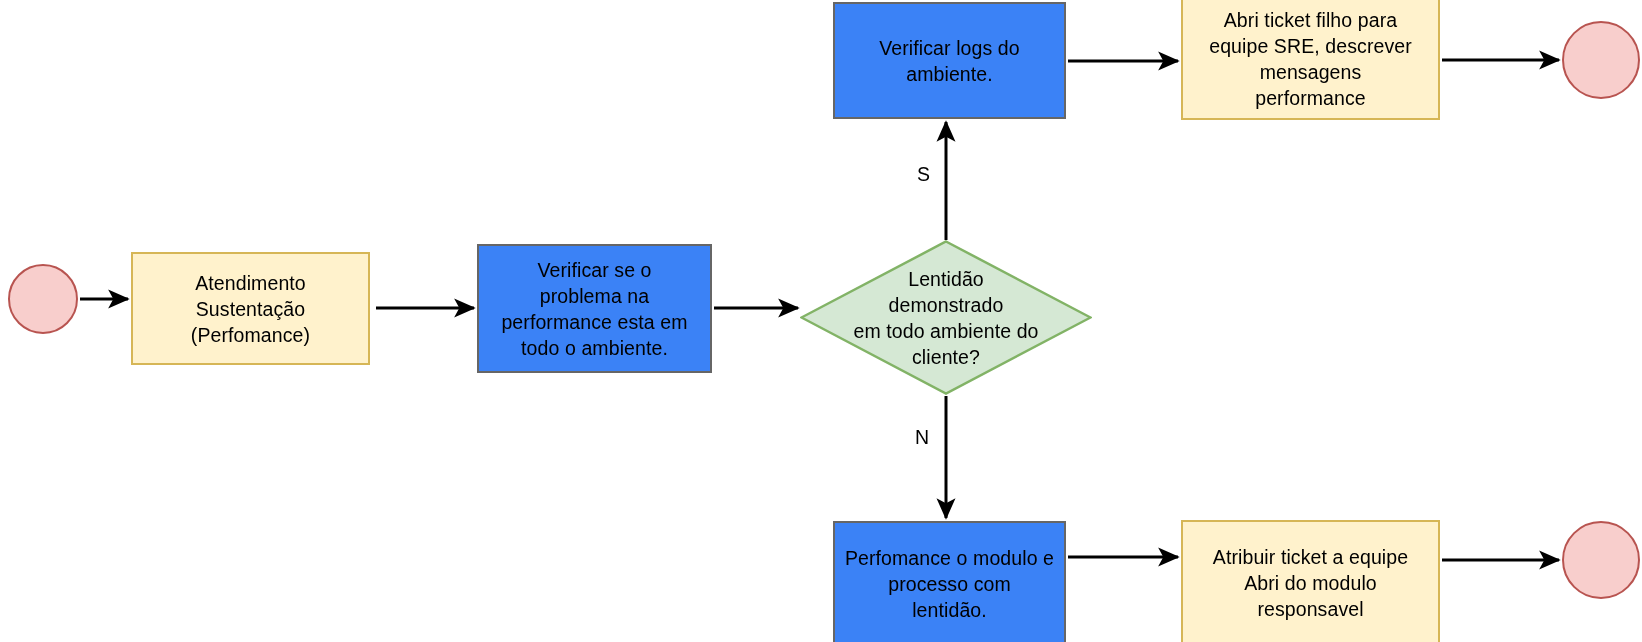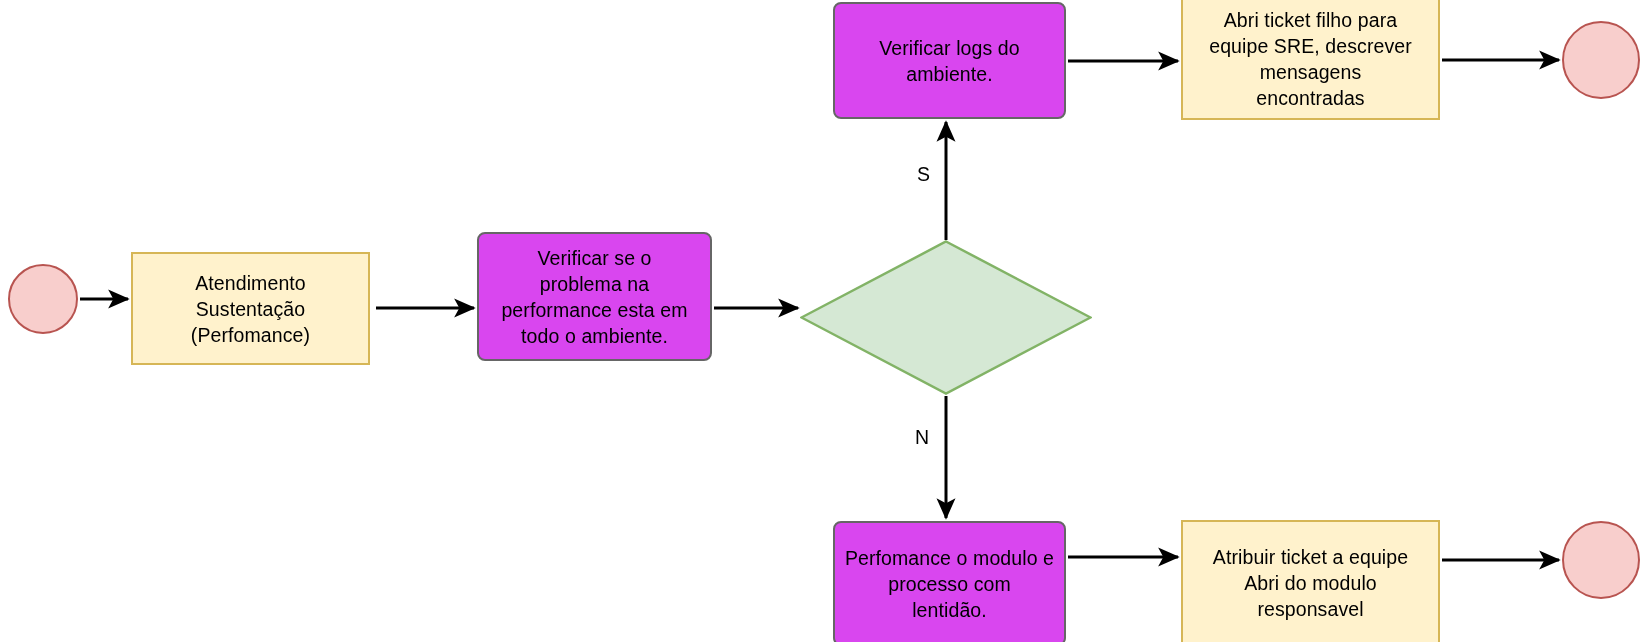--- a/index.html
+++ b/index.html
@@ -45,23 +45,23 @@
   .node.terminator {
     border-radius: 50%;
     background: #f8cecc;
     border: 2px solid #b85450;
   }
   .node.process-yellow {
     background: #fff2cc;
     border: 2px solid #d6b656;
   }
   .node.process-gray {
-    background: #d946ef;
+    background: #3b82f6;
     border: 2px solid #666666;
-    border-radius: 8px;
+    border-radius: 0;
   }
   .node.decision {
     background: transparent;
     border: none;
   }
   .decision .diamond-shape {
     position: absolute;
     left: 0;
     top: 0;
     width: 100%;
@@ -114,43 +114,47 @@
   <div class="node terminator" style="left:8px; top:264px; width:70px; height:70px;">
     <span class="label"></span>
   </div>
 
   <div class="node process-yellow" style="left:131px; top:252px; width:239px; height:113px;">
     <span class="label">Atendimento
 Sustentação
 (Perfomance)</span>
   </div>
 
-  <div class="node process-gray" style="left:477px; top:232px; width:235px; height:129px;">
+  <div class="node process-gray" style="left:477px; top:244px; width:235px; height:129px;">
     <span class="label">Verificar se o
 problema na
 performance esta em
 todo o ambiente.</span>
   </div>
 
   <div class="node decision" style="left:800px; top:240px; width:292px; height:155px;">
     <svg class="diamond-shape" viewBox="0 0 292 155" preserveAspectRatio="none" xmlns="http://www.w3.org/2000/svg">
       <polygon points="146,1.5 290.5,77.5 146,153.5 1.5,77.5" fill="#d5e8d4" stroke="#82b366" stroke-width="2.5"></polygon>
     </svg>
+    <span class="label">Lentidão
+demonstrado
+em todo ambiente do
+cliente?</span>
   </div>
 
   <div class="node process-gray" style="left:833px; top:2px; width:233px; height:117px;">
     <span class="label">Verificar logs do
 ambiente.</span>
   </div>
 
   <div class="node process-yellow" style="left:1181px; top:-2px; width:259px; height:122px;">
     <span class="label">Abri ticket filho para
 equipe SRE, descrever
 mensagens
-encontradas</span>
+performance</span>
   </div>
 
   <div class="node terminator" style="left:1562px; top:21px; width:78px; height:78px;">
     <span class="label"></span>
   </div>
 
   <div class="node process-gray" style="left:833px; top:521px; width:233px; height:125px;">
     <span class="label">Perfomance o modulo e
 processo com
 lentidão.</span>

